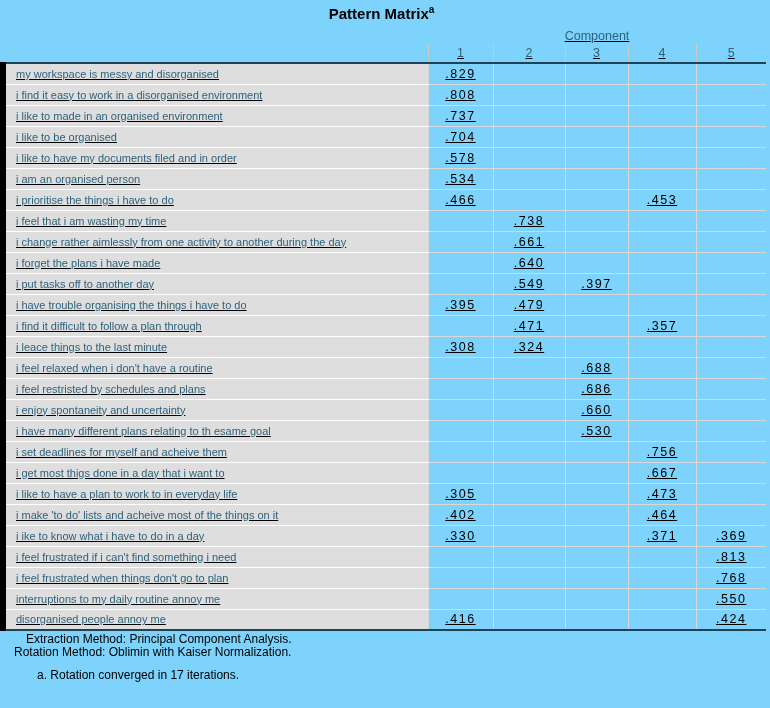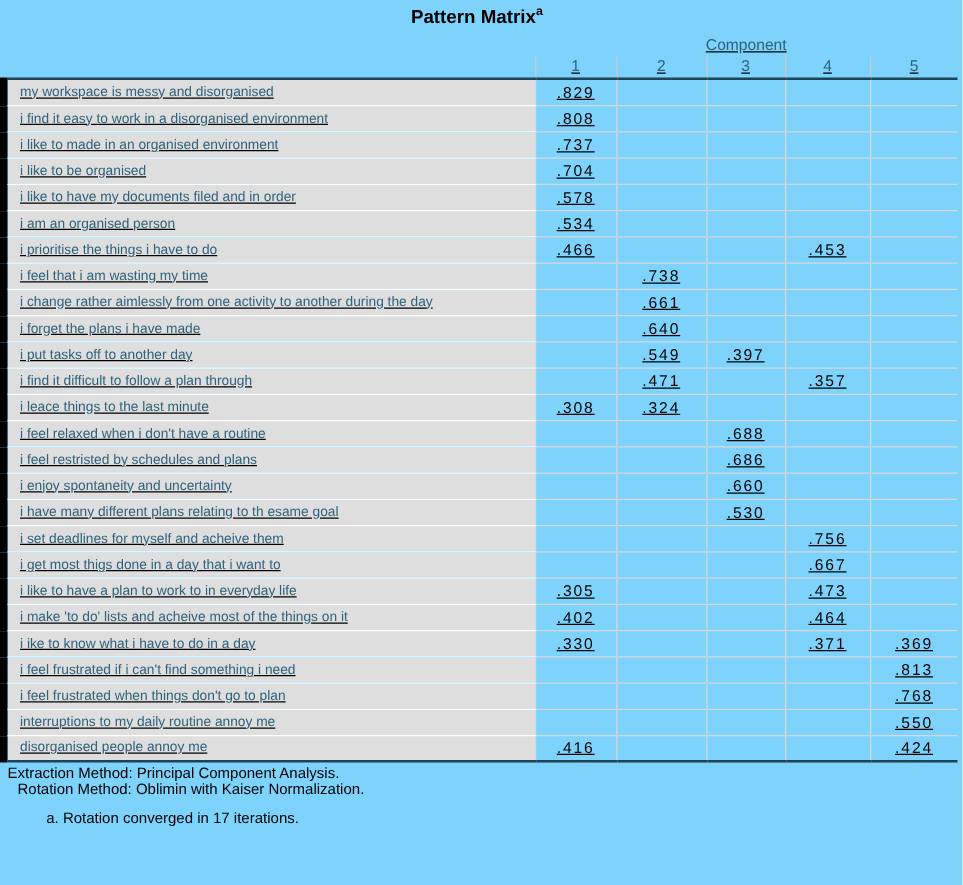--- a/index.html
+++ b/index.html
@@ -61,21 +61,21 @@
     font-size:12.5px;
     text-align:center;
     letter-spacing:1.5px;
     border-bottom:1px solid var(--grid-line);
     border-left:1px solid var(--grid-line);
     padding:0;
   }
   tbody tr:last-child td{border-bottom:2px solid var(--strong-border);}
   
   .footnotes{font-size:12px;color:#000;margin-top:2px;}
-  .fn-extraction{padding-left:6px;line-height:13px;}
+  .fn-extraction{padding-left:26px;line-height:13px;}
   .fn-rotation{padding-left:14px;line-height:13px;}
   .fn-a{padding-left:37px;margin-top:10px;line-height:13px;}
 </style>
 </head>
 <body>
 
 <div class="page">
 
   <div class="title-row">
     <span>Pattern Matrix</span><sup>a</sup>
@@ -187,20 +187,28 @@
         </tr>
         <tr>
           <td class="label">i put tasks off to another day</td>
           <td class="val"></td>
           <td class="val">.549</td>
           <td class="val">.397</td>
           <td class="val"></td>
           <td class="val"></td>
         </tr>
         <tr>
+          <td class="label">i have trouble organising the things i have to do</td>
+          <td class="val">.395</td>
+          <td class="val">.479</td>
+          <td class="val"></td>
+          <td class="val"></td>
+          <td class="val"></td>
+        </tr>
+        <tr>
           <td class="label">i find it difficult to follow a plan through</td>
           <td class="val"></td>
           <td class="val">.471</td>
           <td class="val"></td>
           <td class="val">.357</td>
           <td class="val"></td>
         </tr>
         <tr>
           <td class="label">i leace things to the last minute</td>
           <td class="val">.308</td>

